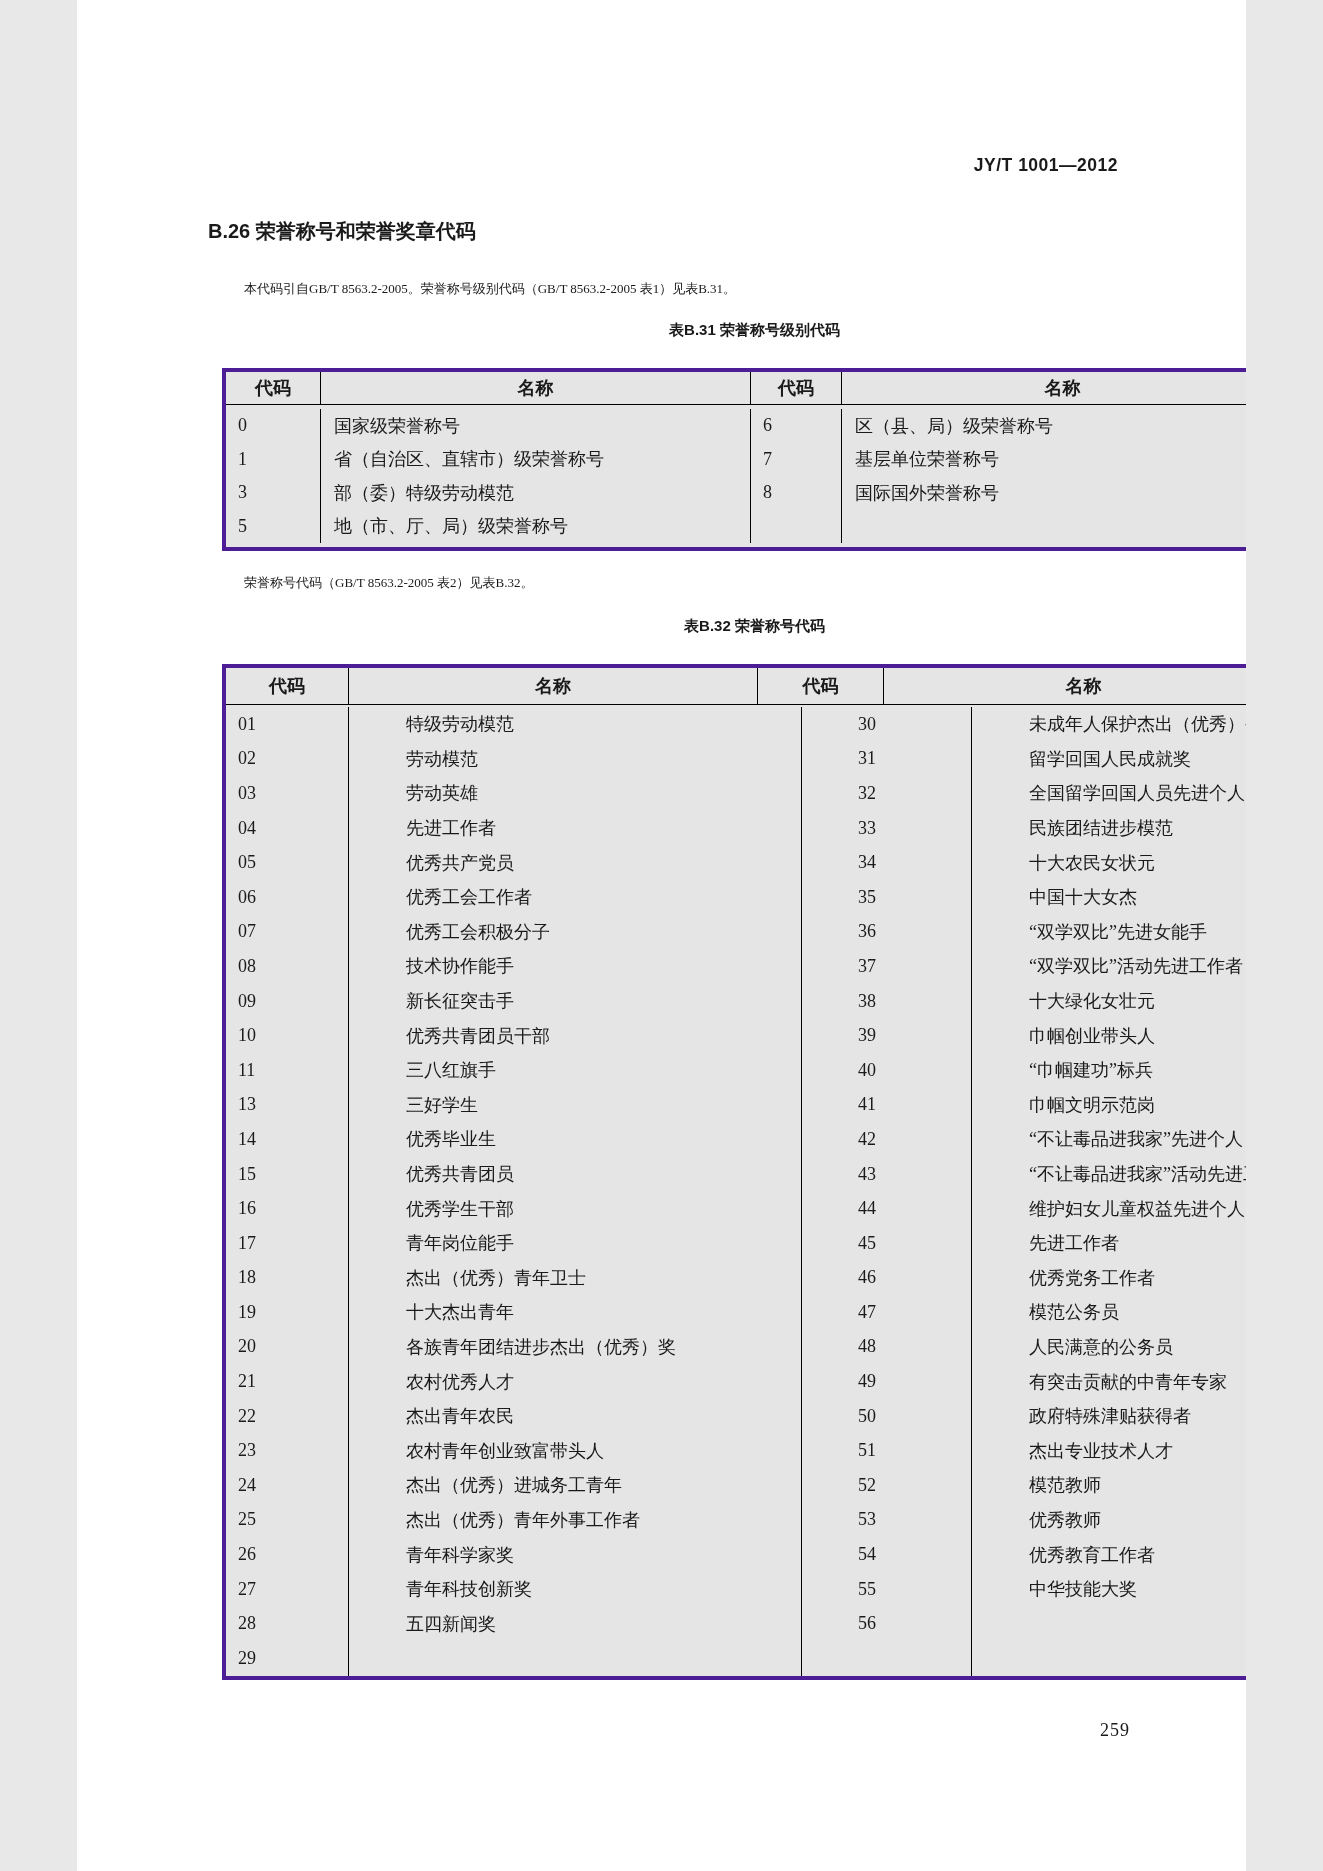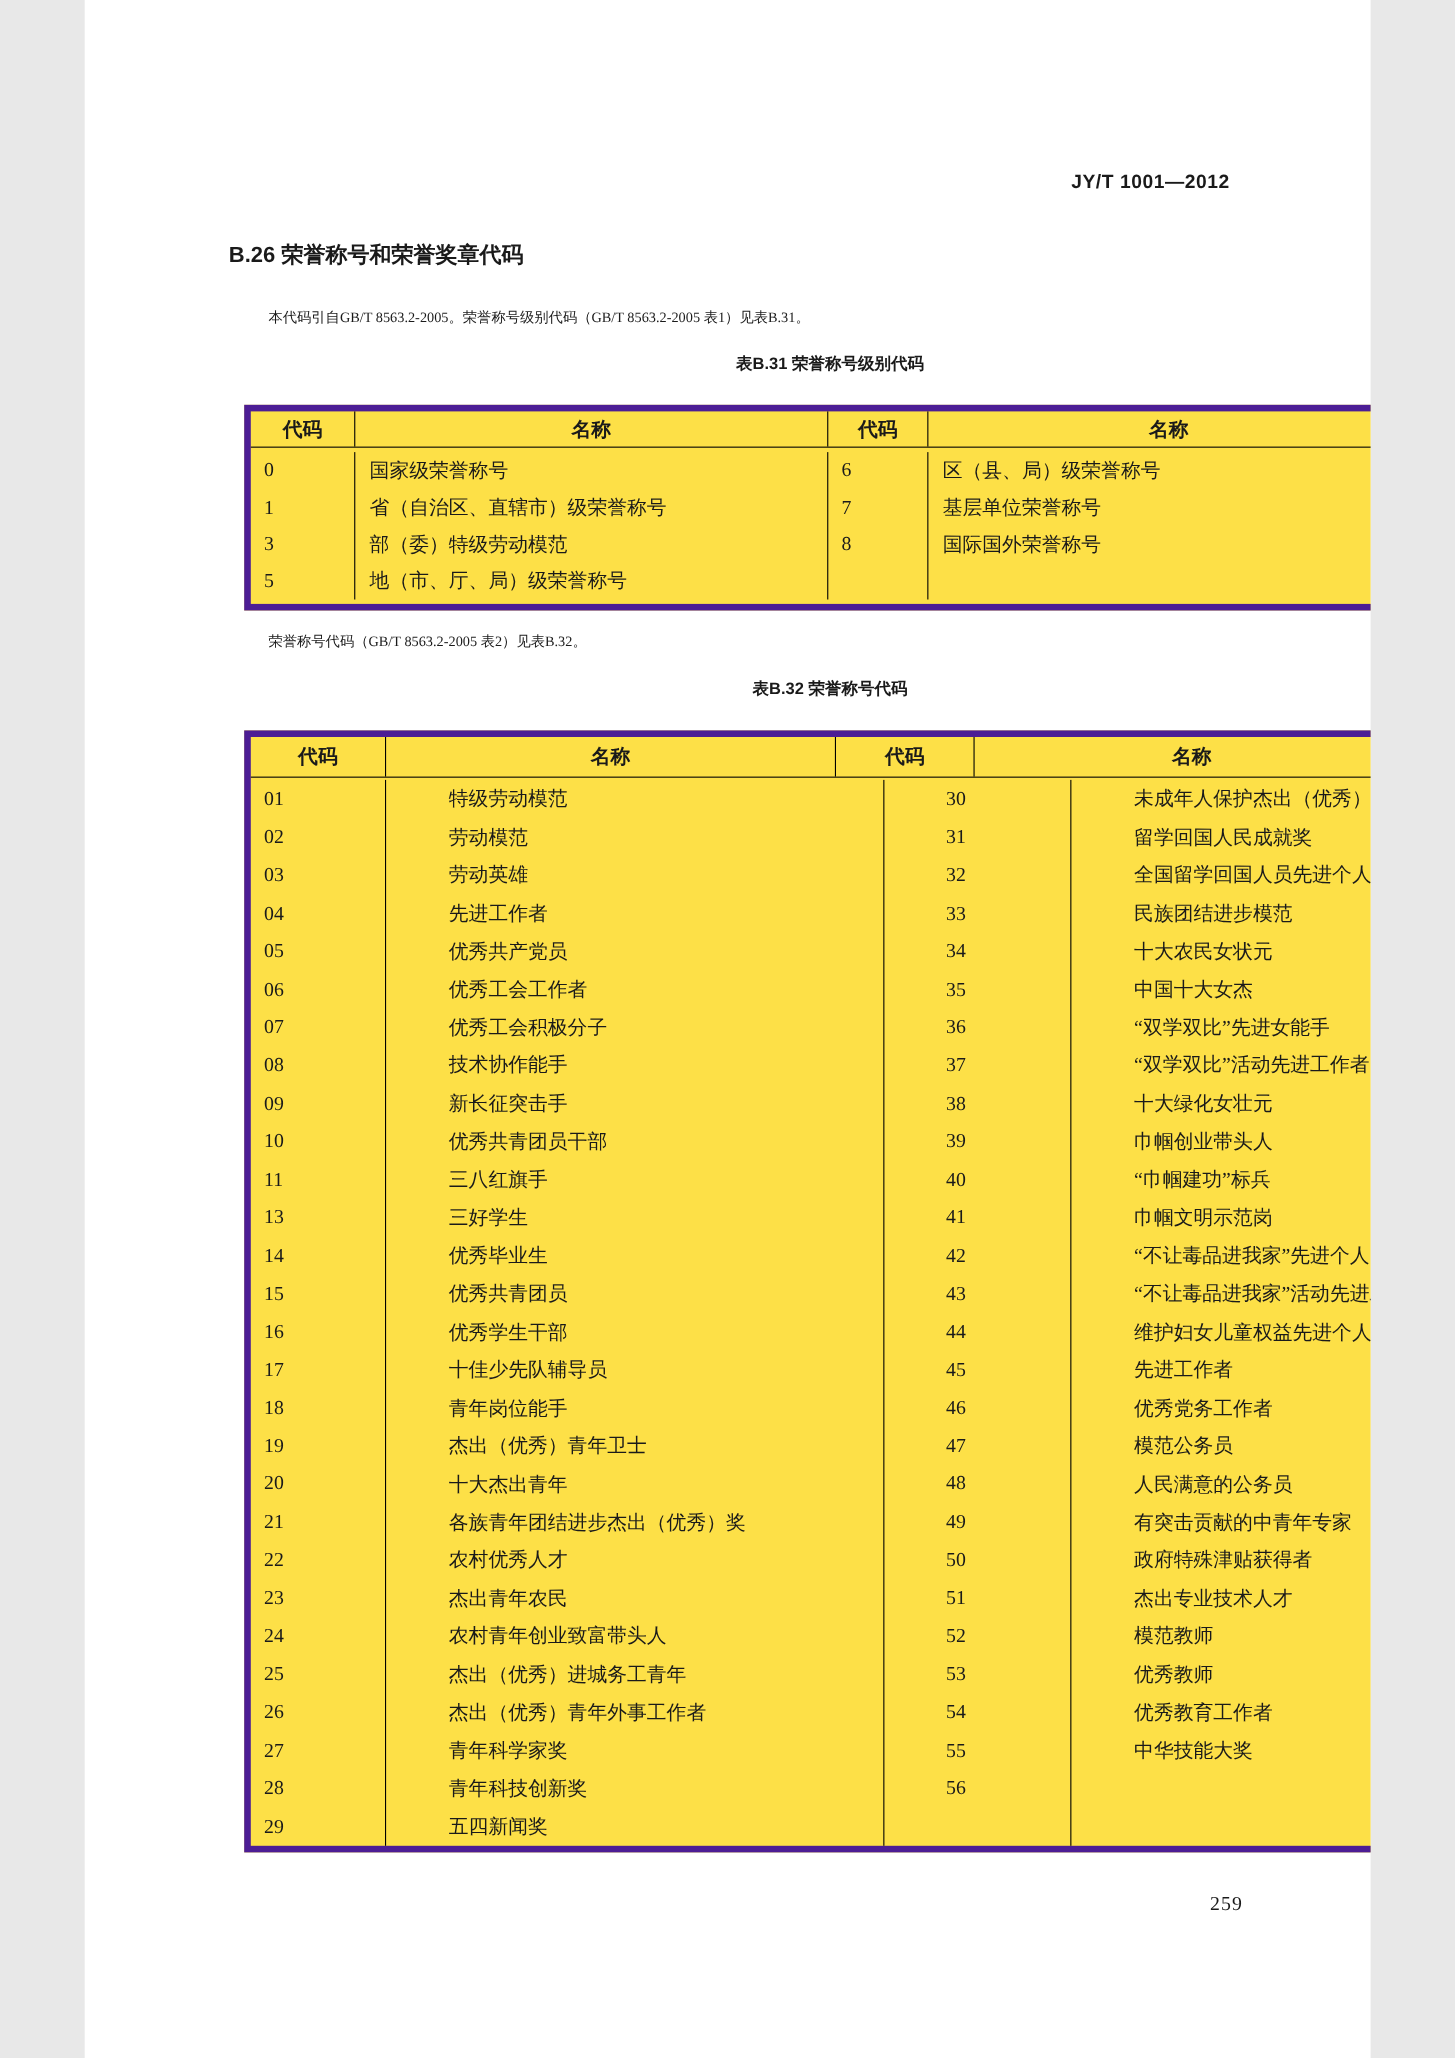--- a/index.html
+++ b/index.html
@@ -30,21 +30,21 @@
   .p2{top:570px;}
   .tbl-title{
     position:absolute;left:145px;width:1065px;text-align:center;
     font-family:"Liberation Sans", sans-serif;
     font-weight:700;font-size:15px;
   }
   .t31{top:321px;}
   .t32{top:617px;}
   .tbl{
     position:absolute;left:145px;width:1065px;
-    box-sizing:border-box;border:6px solid #4c1d95;background:#fde047;
+    box-sizing:border-box;border:4px solid #4c1d95;background:#e5e5e5;
   }
   .b31{top:368px;}
   .b32{top:664px;}
   .thead{display:grid;border-bottom:1.5px solid #000;}
   .b31 .thead,.b31 .tbody{grid-template-columns:95px 430px 91px auto;}
   .b32 .thead,.b32 .tbody{grid-template-columns:123px 409px 126px auto;}
   .th{
     font-family:"Liberation Sans", sans-serif;
     font-weight:700;font-size:18px;text-align:center;
     display:flex;align-items:center;justify-content:center;
@@ -167,21 +167,20 @@
           <div class="cell">优秀工会工作者</div>
           <div class="cell">优秀工会积极分子</div>
           <div class="cell">技术协作能手</div>
           <div class="cell">新长征突击手</div>
           <div class="cell">优秀共青团员干部</div>
           <div class="cell">三八红旗手</div>
           <div class="cell">三好学生</div>
           <div class="cell">优秀毕业生</div>
           <div class="cell">优秀共青团员</div>
           <div class="cell">优秀学生干部</div>
-          <div class="cell">十佳少先队辅导员</div>
           <div class="cell">青年岗位能手</div>
           <div class="cell">杰出（优秀）青年卫士</div>
           <div class="cell">十大杰出青年</div>
           <div class="cell">各族青年团结进步杰出（优秀）奖</div>
           <div class="cell">农村优秀人才</div>
           <div class="cell">杰出青年农民</div>
           <div class="cell">农村青年创业致富带头人</div>
           <div class="cell">杰出（优秀）进城务工青年</div>
           <div class="cell">杰出（优秀）青年外事工作者</div>
           <div class="cell">青年科学家奖</div>

